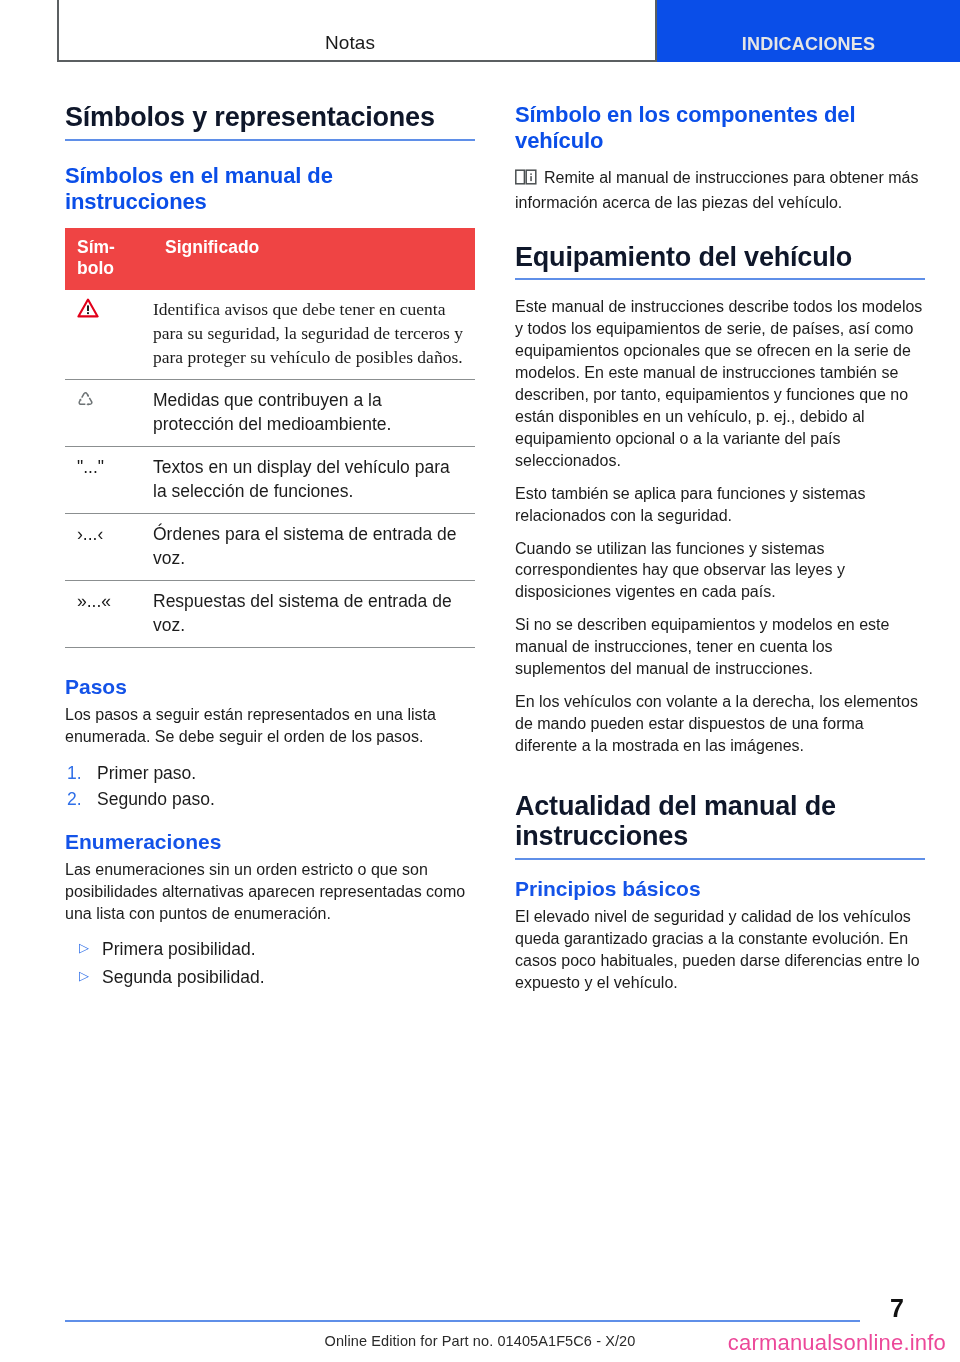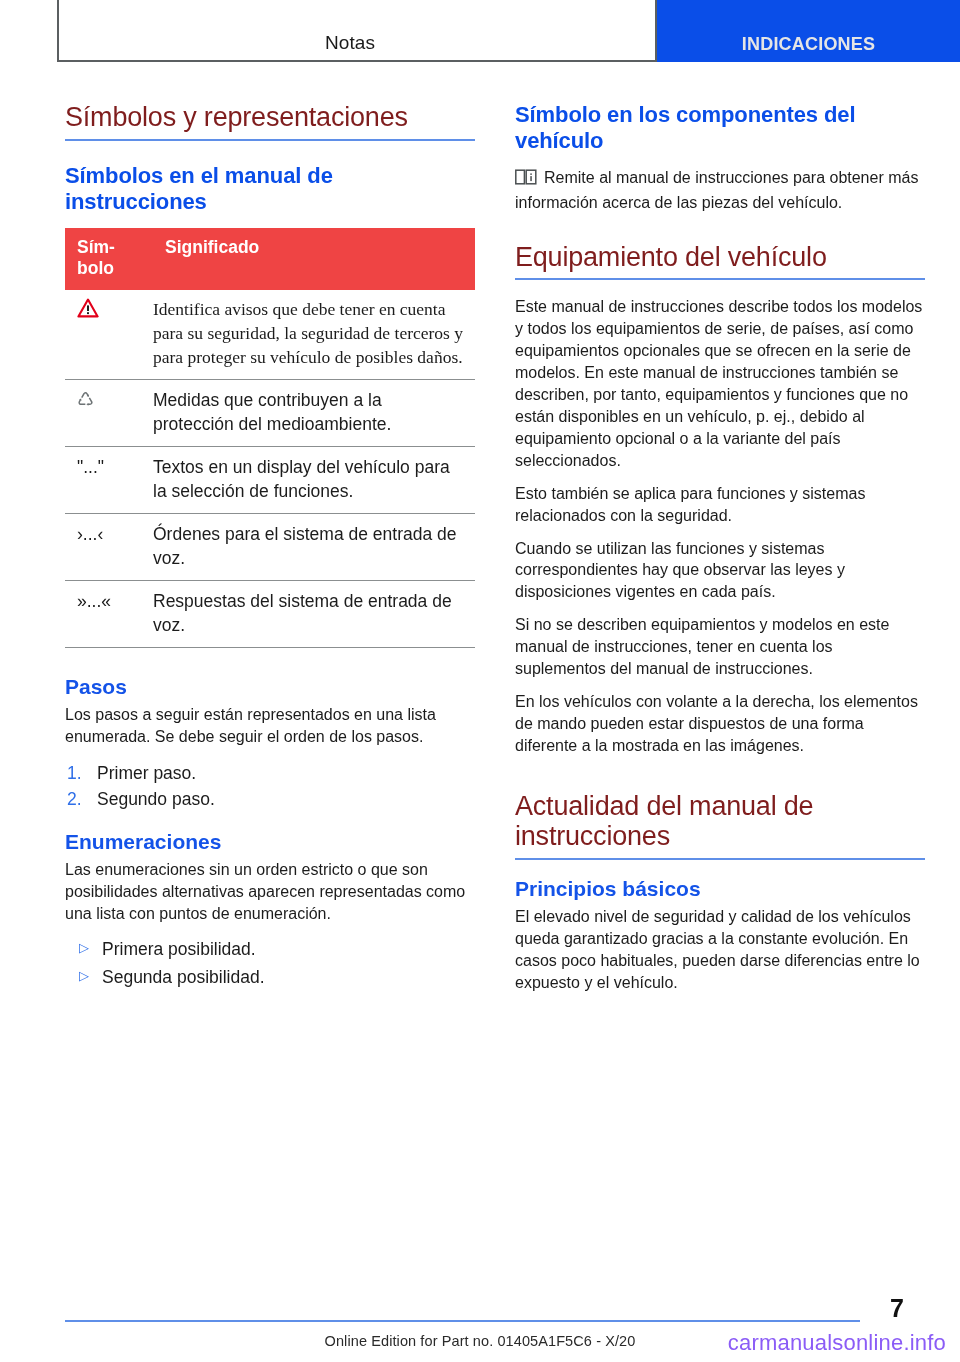--- a/index.html
+++ b/index.html
@@ -63,22 +63,22 @@
   .col {
     position: absolute;
     width: 410px;
   }
   .col-left  { left: 65px;  top: 40px; }
   .col-right { left: 515px; top: 40px; }
 
   
   h1.h-main {
     font-size: 27px;
-    font-weight: normal;
-    color: #7f1d1d;
+    font-weight: bold;
+    color: #0f172a;
     line-height: 1.14;
     letter-spacing: -0.2px;
     margin-bottom: 6px;
   }
   .rule-blue {
     border-bottom: 2px solid #5f8fe8;
     width: 410px;
     margin-bottom: 22px;
   }
   h2.h-sub {
@@ -202,21 +202,21 @@
     text-align: center;
     font-size: 14.5px;
     color: #2a2a2a;
     letter-spacing: 0.1px;
   }
   .watermark {
     position: absolute;
     right: 14px;
     top: 1330px;
     font-size: 22px;
-    color: #8b5cf6;
+    color: #ec4899;
     letter-spacing: 0.2px;
   }
 </style>
 </head>
 <body>
 
 <div class="page">
 
   <div class="header">
     <div class="header-spacer"></div>

